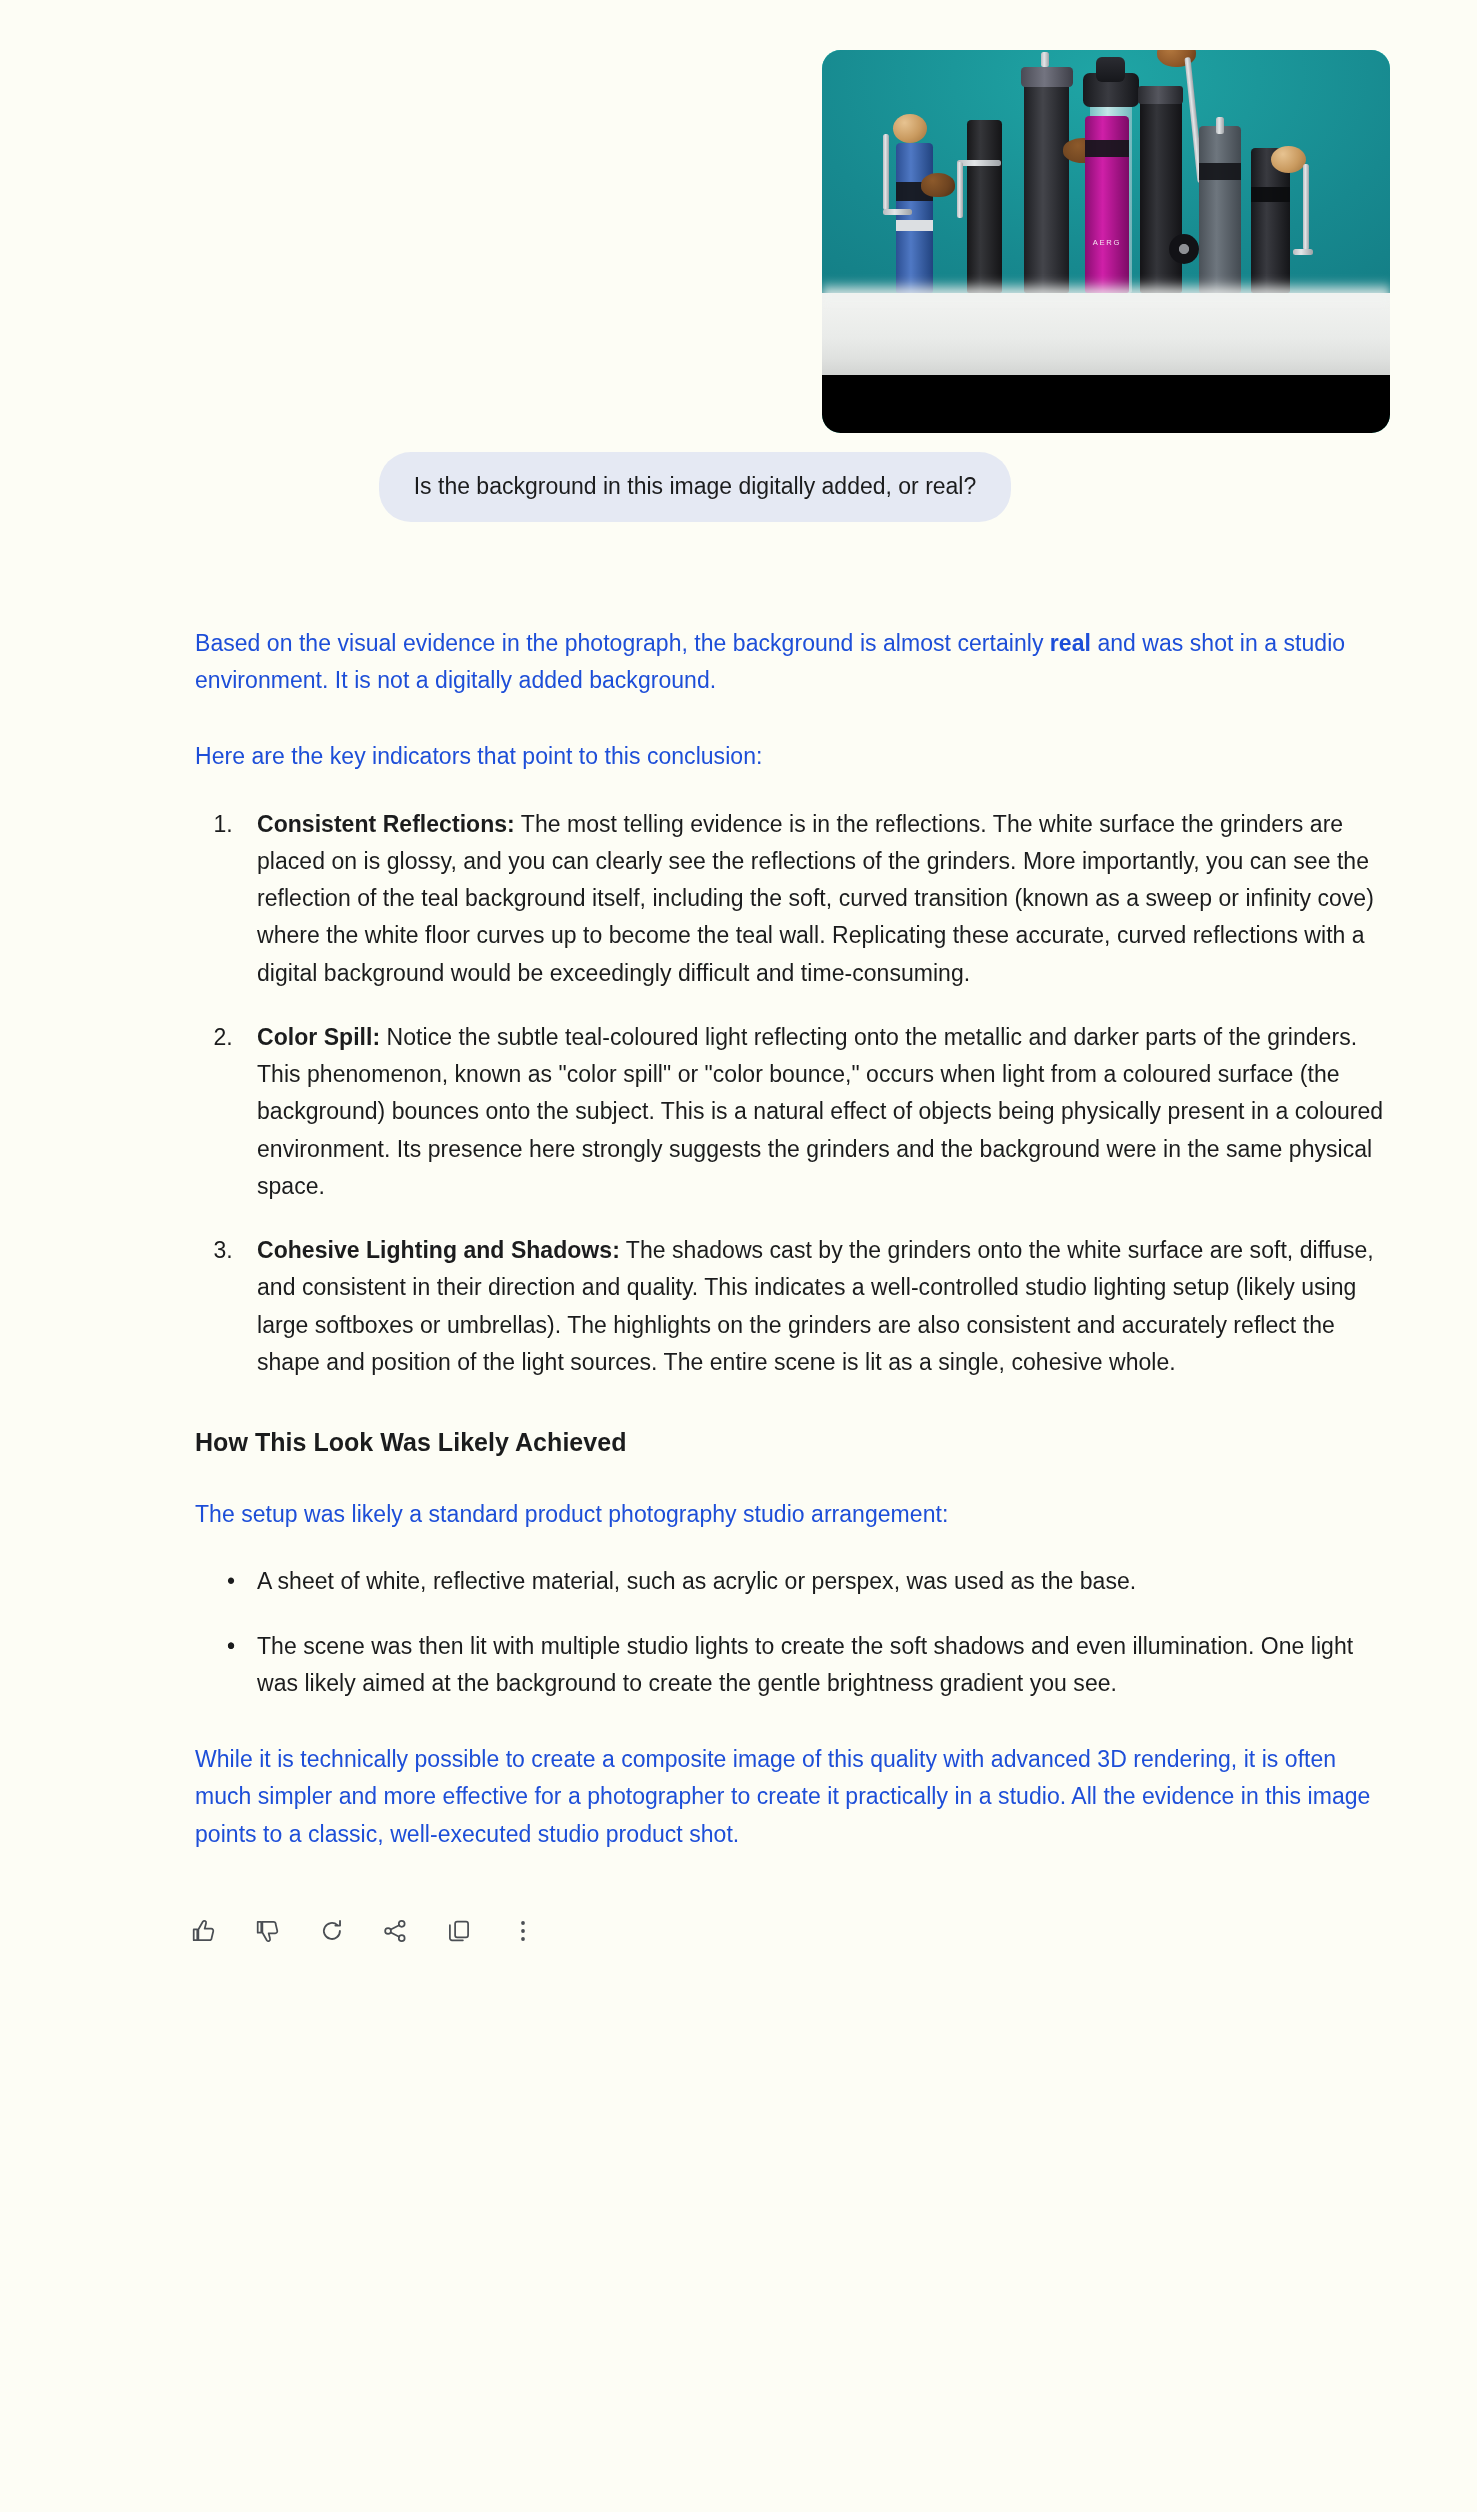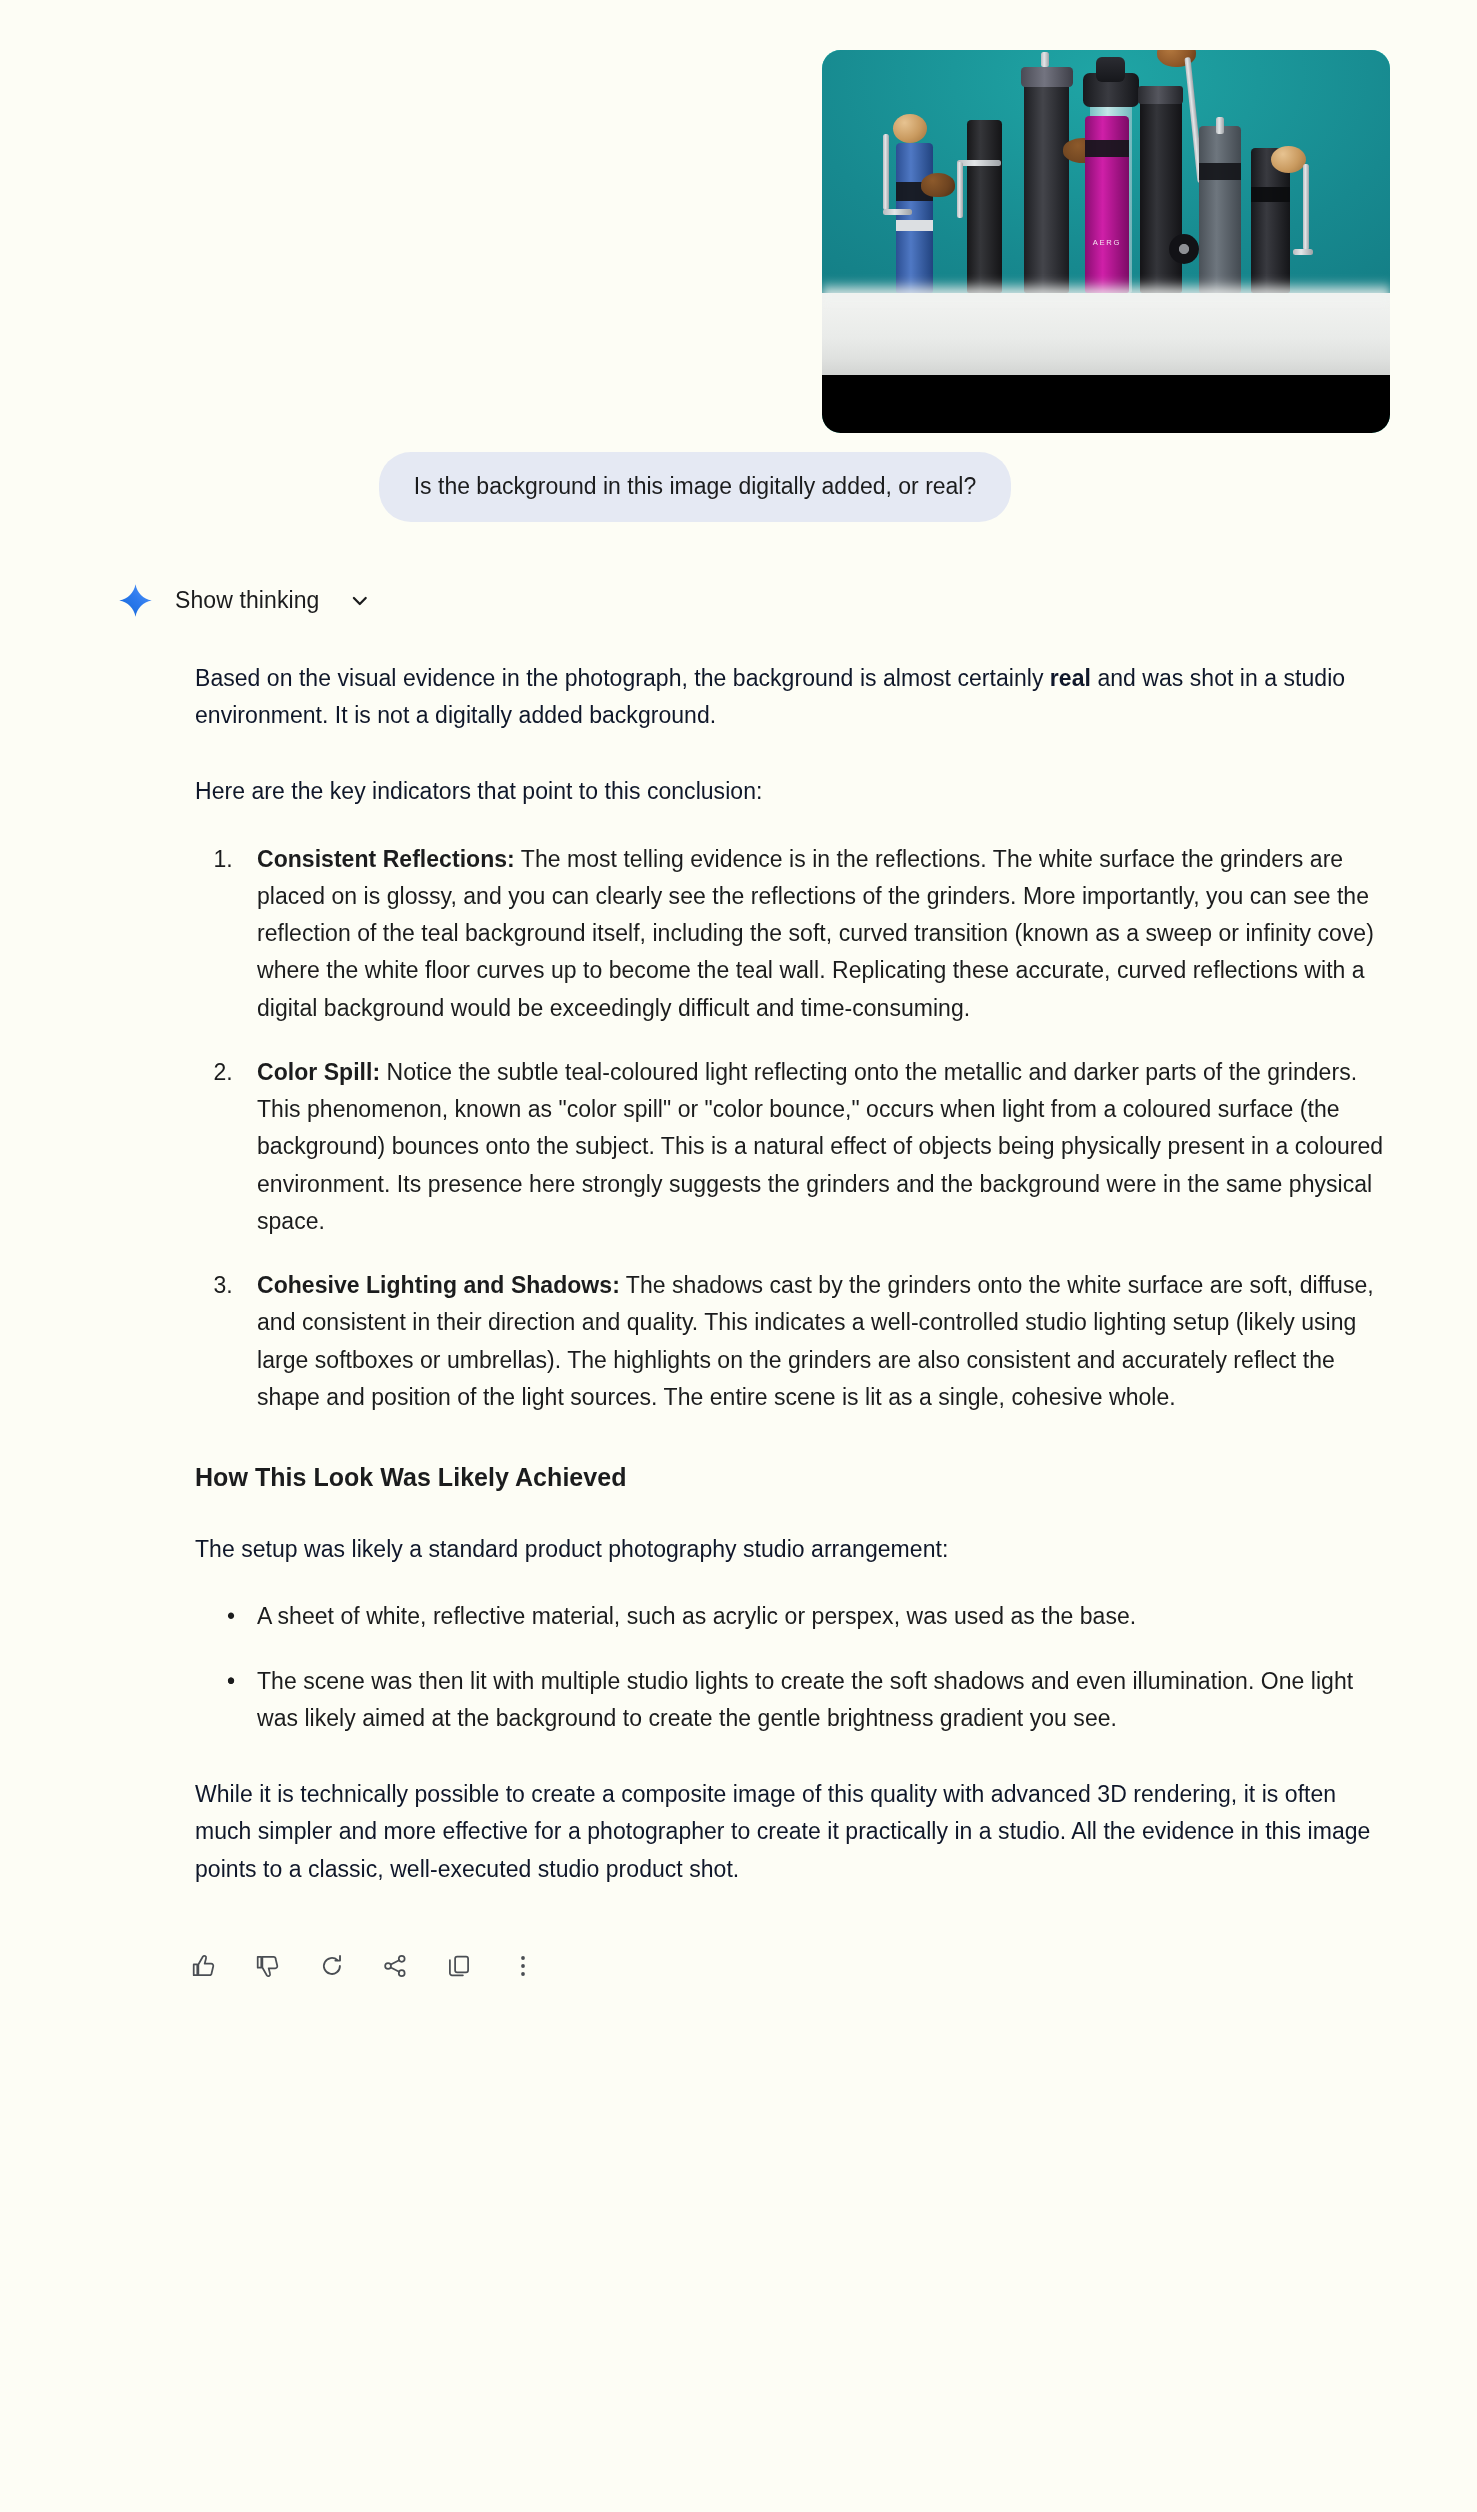--- a/index.html
+++ b/index.html
@@ -149,21 +149,21 @@
   }
 
   .body {
     padding: 0 84px 0 195px;
     max-width: 1204px;
   }
   p.para {
     font-size: 23px;
     line-height: 1.62;
     margin: 39px 0 0 0;
-    color: #0f172a;
+    color: #1d4ed8;
     letter-spacing: 0.04px;
   }
   p.para:first-child { margin-top: 42px; }
 
   h3.subhead {
     font-size: 25px;
     font-weight: bold;
     margin: 47px 0 0 0;
     color: #1B1C1D;
     letter-spacing: 0.04px;
@@ -285,36 +285,20 @@
       <div class="letterbox"></div>
     </div>
   </div>
 
   <div class="user-row">
     <div class="user-bubble">Is the background in this image digitally added, or real?</div>
   </div>
 
   <div class="response">
 
-    <div class="thinking-row">
-      <svg class="sparkle" viewBox="0 0 42 42">
-        <defs>
-          <linearGradient id="sparkGrad" x1="0" y1="1" x2="1" y2="0">
-            <stop offset="0%" stop-color="#1366D6"></stop>
-            <stop offset="55%" stop-color="#2E7BEE"></stop>
-            <stop offset="100%" stop-color="#5C9CF8"></stop>
-          </linearGradient>
-        </defs>
-        <path d="M21 1.5 C23 12 30 19 40.5 21 C30 23 23 30 21 40.5 C19 30 12 23 1.5 21 C12 19 19 12 21 1.5 Z" fill="url(#sparkGrad)"></path>
-      </svg>
-      <span class="thinking-label">Show thinking</span>
-      <svg class="chev" viewBox="0 0 24 24">
-        <path d="M6 9.2 L12 15.2 L18 9.2" fill="none" stroke="#1B1C1D" stroke-width="2.3" stroke-linecap="round" stroke-linejoin="round"></path>
-      </svg>
-    </div>
 
     <div class="body">
 
       <p class="para"><span>Based on the visual evidence in the photograph, the background is almost certainly </span><span class="lead">real</span><span> and was shot in a studio environment. It is not a digitally added background.</span></p>
 
       <p class="para">Here are the key indicators that point to this conclusion:</p>
 
       <ol class="numlist">
         <li>
           <span class="marker">1.</span><span class="lead">Consistent Reflections:</span><span> The most telling evidence is in the reflections. The white surface the grinders are placed on is glossy, and you can clearly see the reflections of the grinders. More importantly, you can see the reflection of the teal background itself, including the soft, curved transition (known as a sweep or infinity cove) where the white floor curves up to become the teal wall. Replicating these accurate, curved reflections with a digital background would be exceedingly difficult and time-consuming.</span>

